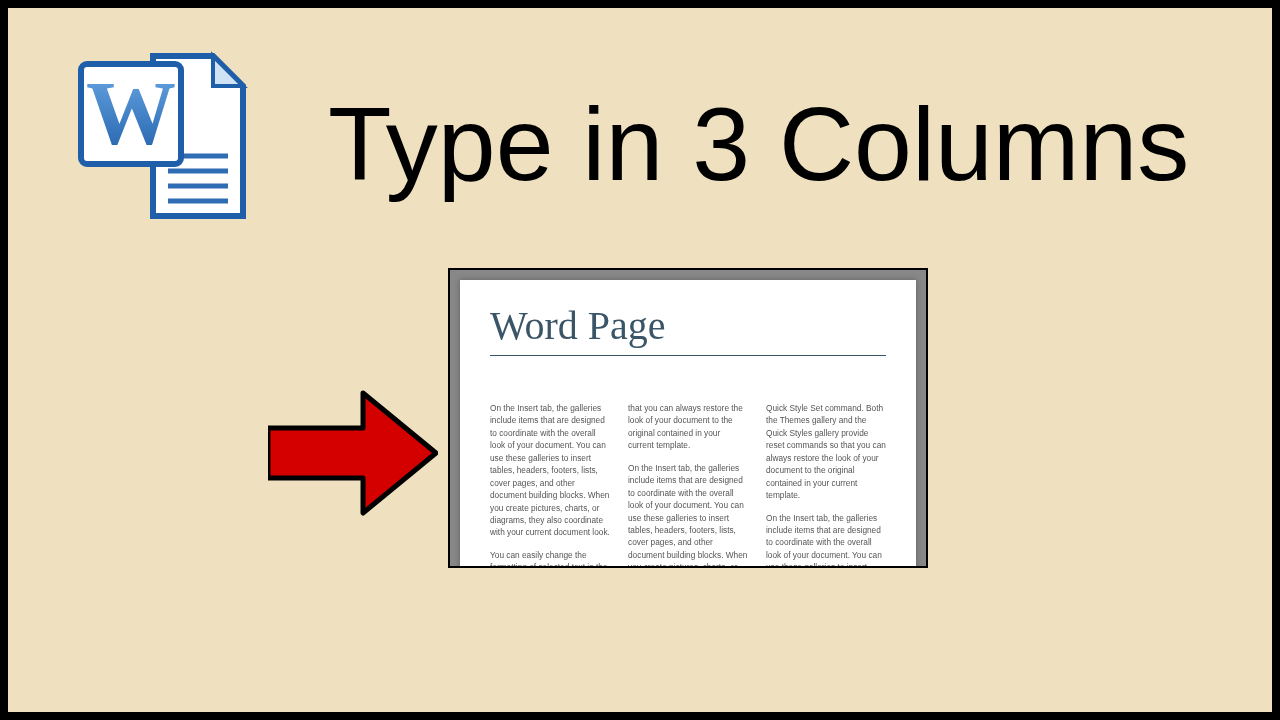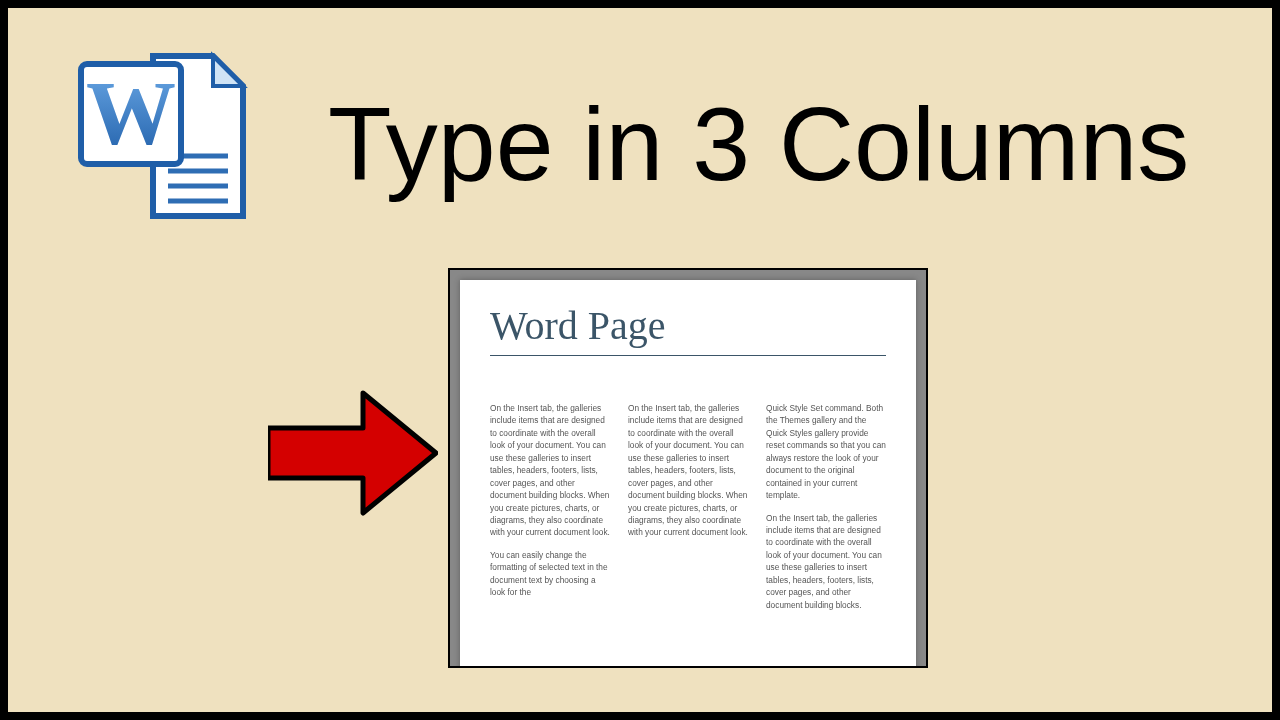--- a/index.html
+++ b/index.html
@@ -41,21 +41,21 @@
     top: 380px;
     left: 260px;
     width: 170px;
     height: 130px;
   }
   .doc-window {
     position: absolute;
     top: 260px;
     left: 440px;
     width: 480px;
-    height: 400px;
+    height: 300px;
     background: #888;
     border: 2px solid #000;
     box-sizing: border-box;
     overflow: hidden;
   }
   .doc-page {
     position: absolute;
     top: 10px;
     left: 10px;
     right: 10px;
@@ -127,20 +127,21 @@
   <div class="doc-window">
     <div class="doc-page">
       <div class="doc-title">Word Page</div>
       <hr class="doc-rule">
       <div class="cols">
         <div class="col">
           <p>On the Insert tab, the galleries include items that are designed to coordinate with the overall look of your document. You can use these galleries to insert tables, headers, footers, lists, cover pages, and other document building blocks. When you create pictures, charts, or diagrams, they also coordinate with your current document look.</p>
           <p>You can easily change the formatting of selected text in the document text by choosing a look for the</p>
         </div>
         <div class="col">
+          <p>that you can always restore the look of your document to the original contained in your current template.</p>
           <p>On the Insert tab, the galleries include items that are designed to coordinate with the overall look of your document. You can use these galleries to insert tables, headers, footers, lists, cover pages, and other document building blocks. When you create pictures, charts, or diagrams, they also coordinate with your current document look.</p>
         </div>
         <div class="col">
           <p>Quick Style Set command. Both the Themes gallery and the Quick Styles gallery provide reset commands so that you can always restore the look of your document to the original contained in your current template.</p>
           <p>On the Insert tab, the galleries include items that are designed to coordinate with the overall look of your document. You can use these galleries to insert tables, headers, footers, lists, cover pages, and other document building blocks.</p>
         </div>
       </div>
     </div>
   </div>
 

